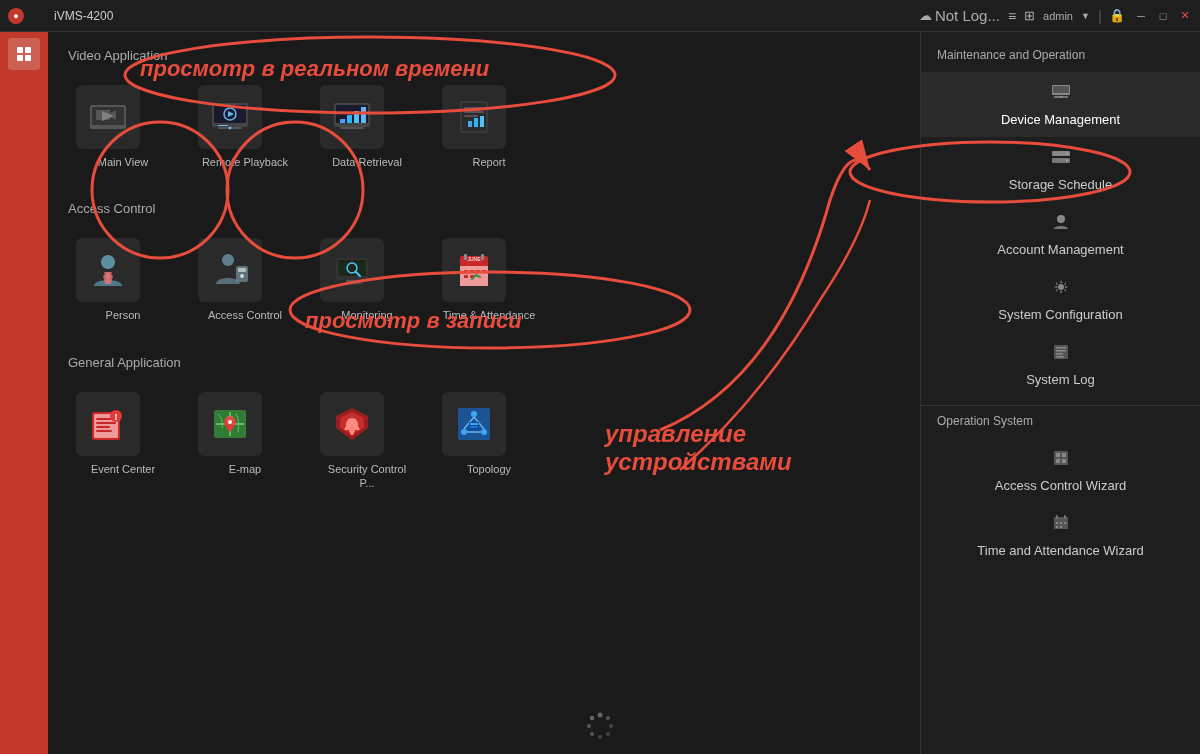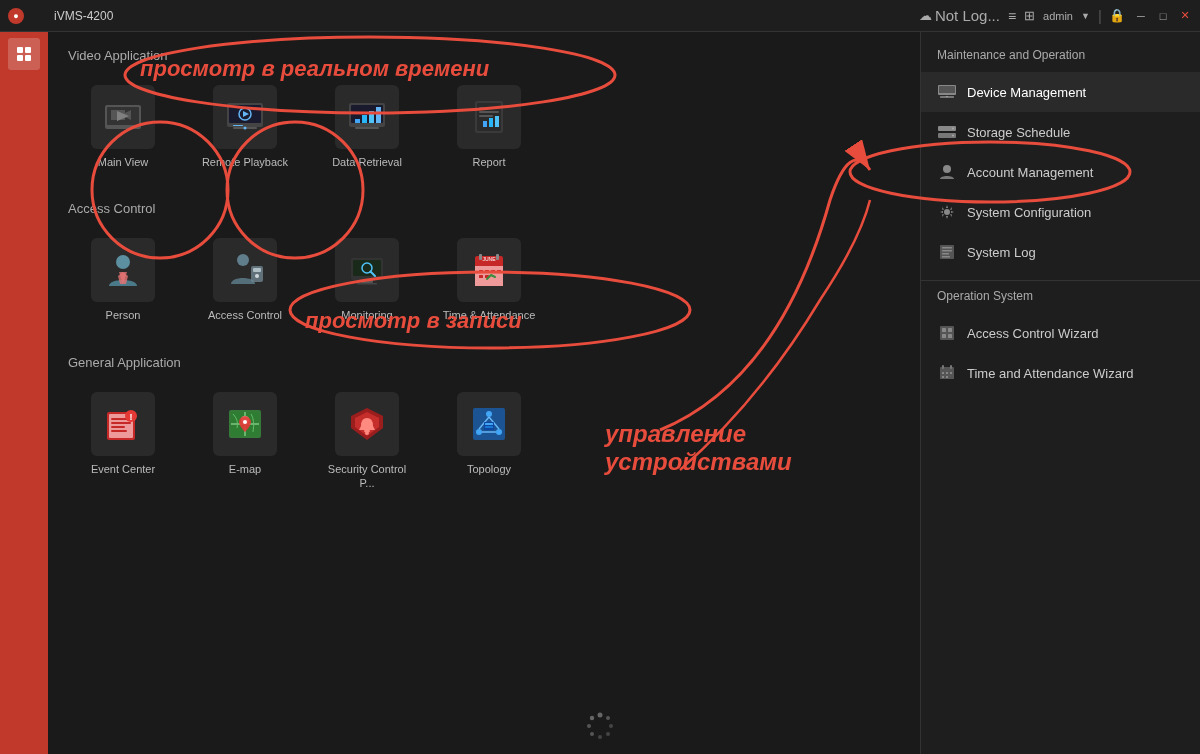--- a/index.html
+++ b/index.html
@@ -109,21 +109,20 @@
     .icon-grid {
       display: flex;
       flex-wrap: wrap;
       gap: 12px;
       margin-bottom: 24px;
     }
 
     .icon-item {
       display: flex;
       flex-direction: column;
-      align-items: center;
       width: 110px;
       cursor: pointer;
       padding: 8px;
       border-radius: 4px;
     }
 
     .icon-box {
       width: 64px;
       height: 64px;
       background: #2a2a2a;
@@ -158,20 +157,21 @@
     }
 
     .panel-item {
       display: flex;
       align-items: center;
       gap: 10px;
       padding: 10px 16px;
       cursor: pointer;
       font-size: 13px;
       color: #ccc;
+      flex-direction: column;
     }
     .panel-item.active { background: #2a2a2a; color: white; }
 
     .panel-icon {
       width: 20px;
       height: 20px;
       display: flex;
       align-items: center;
       justify-content: center;
       font-size: 14px;

